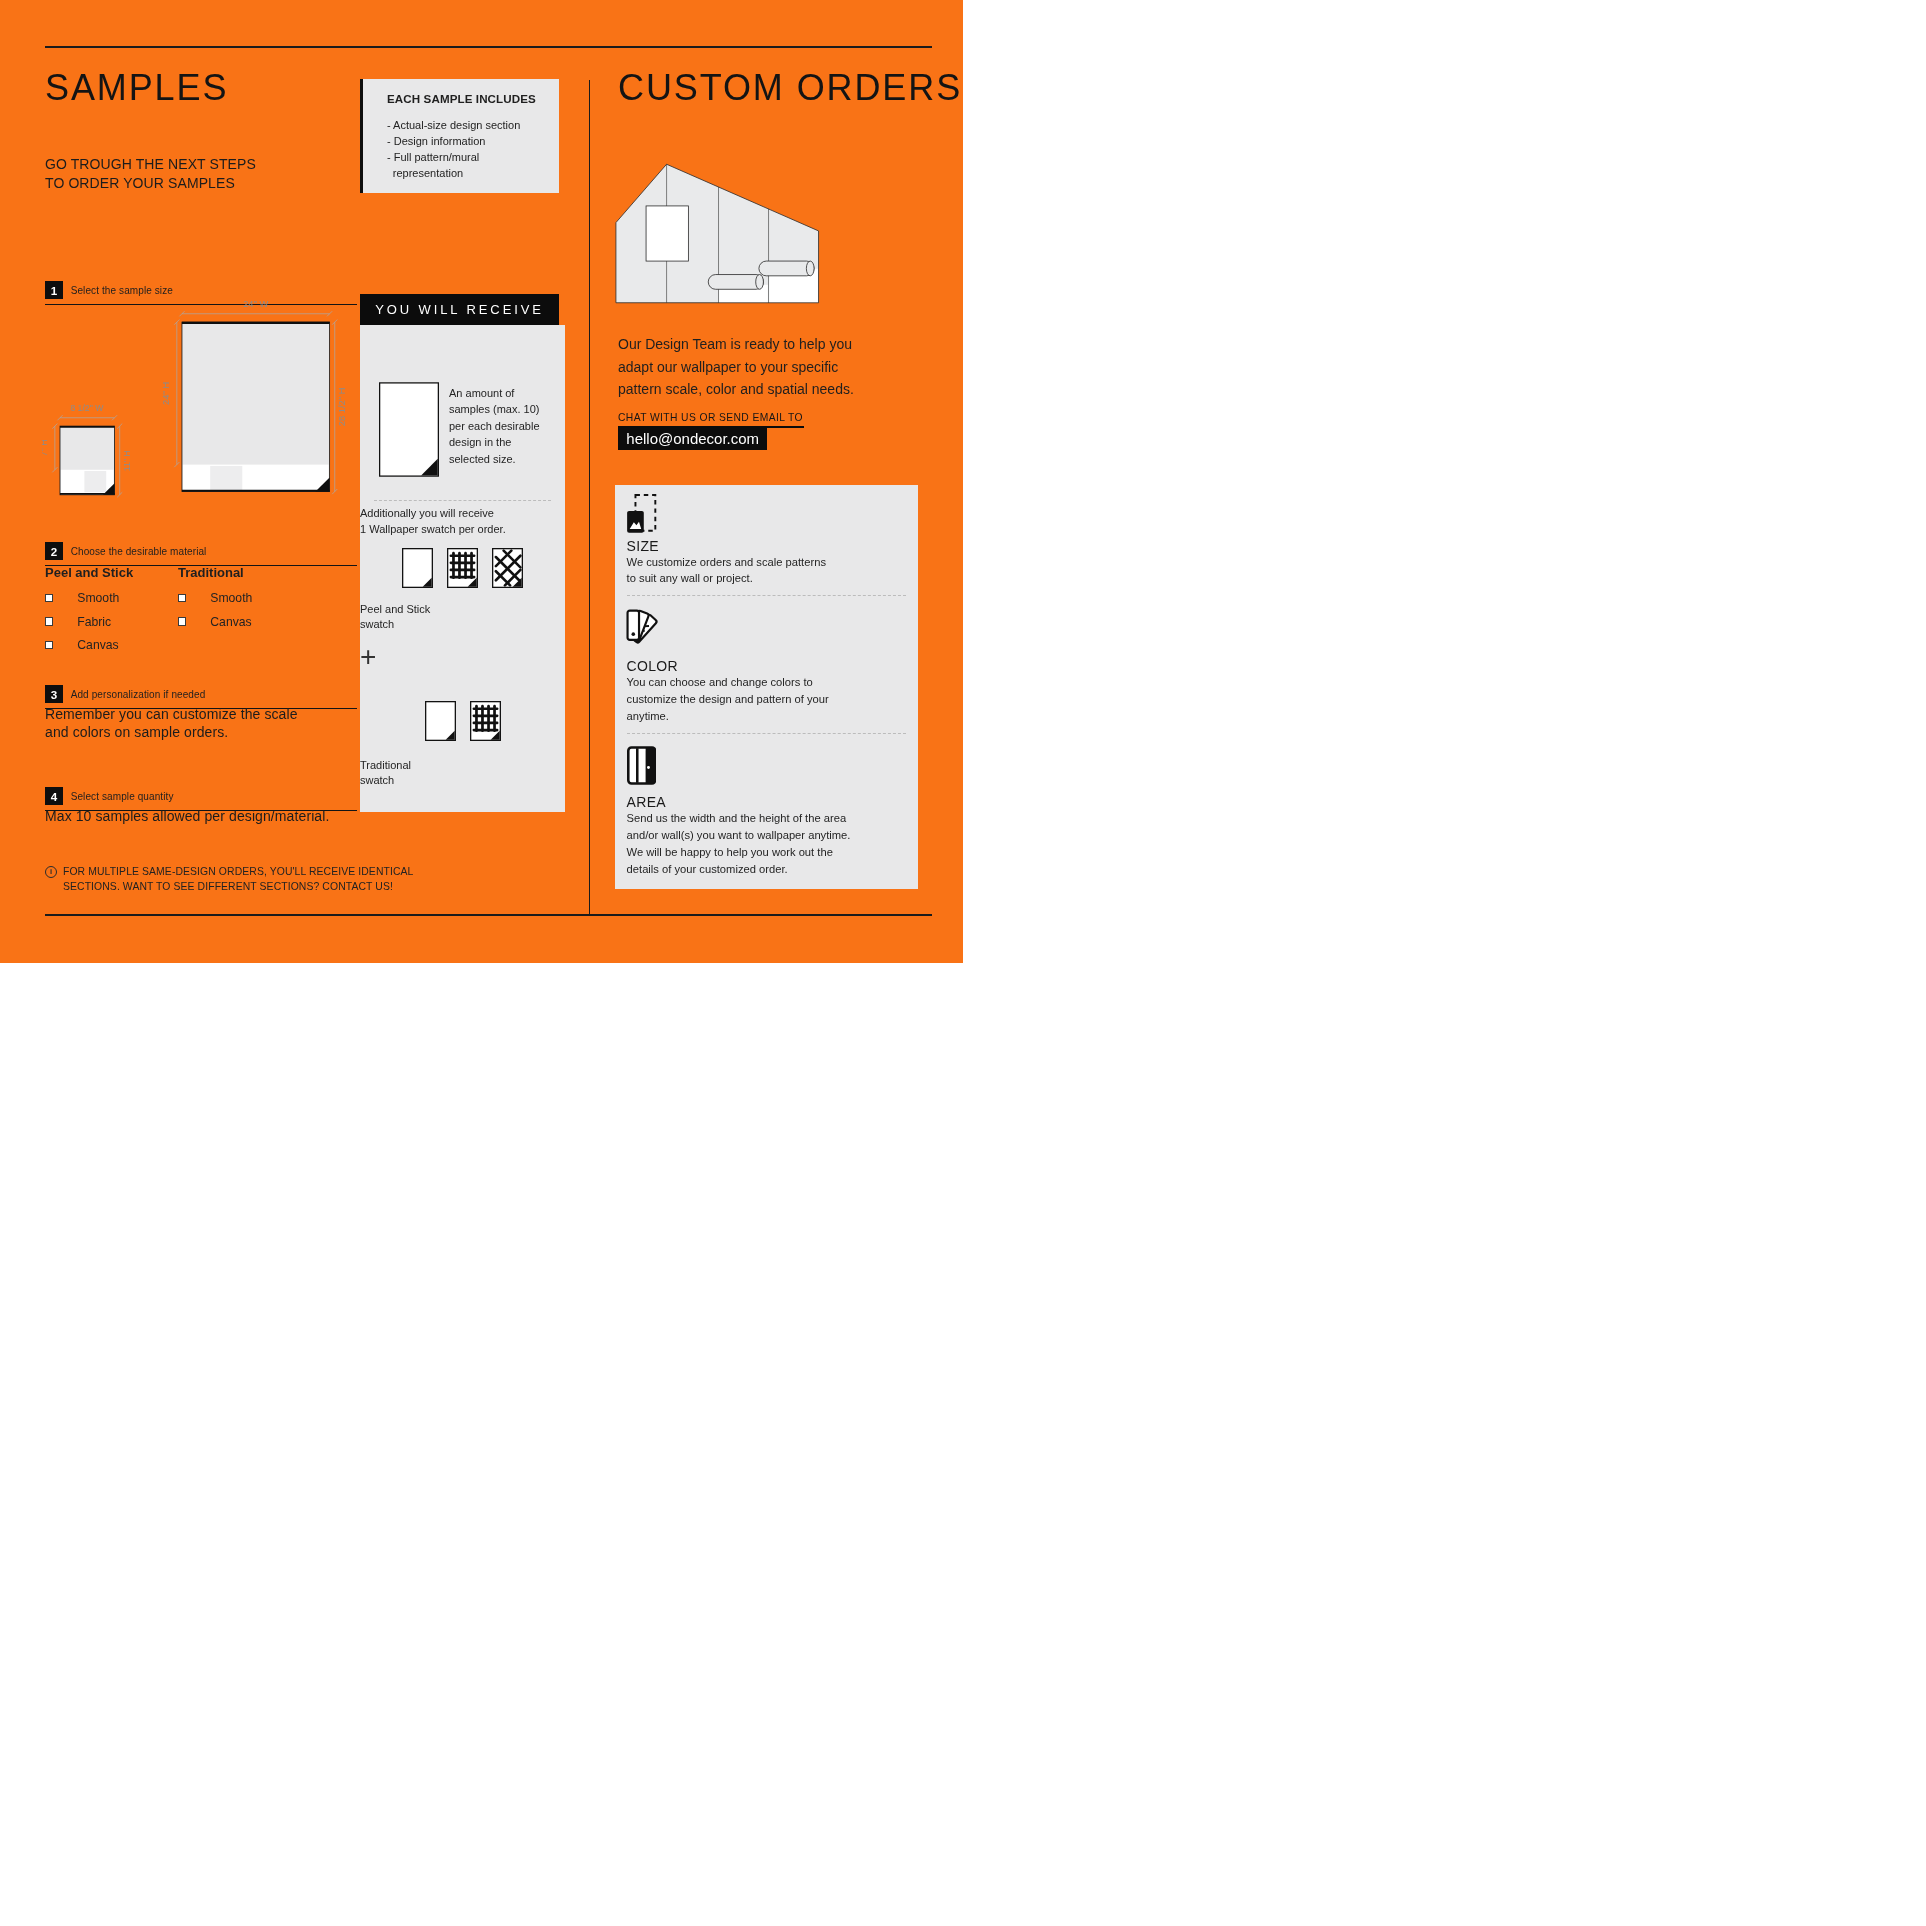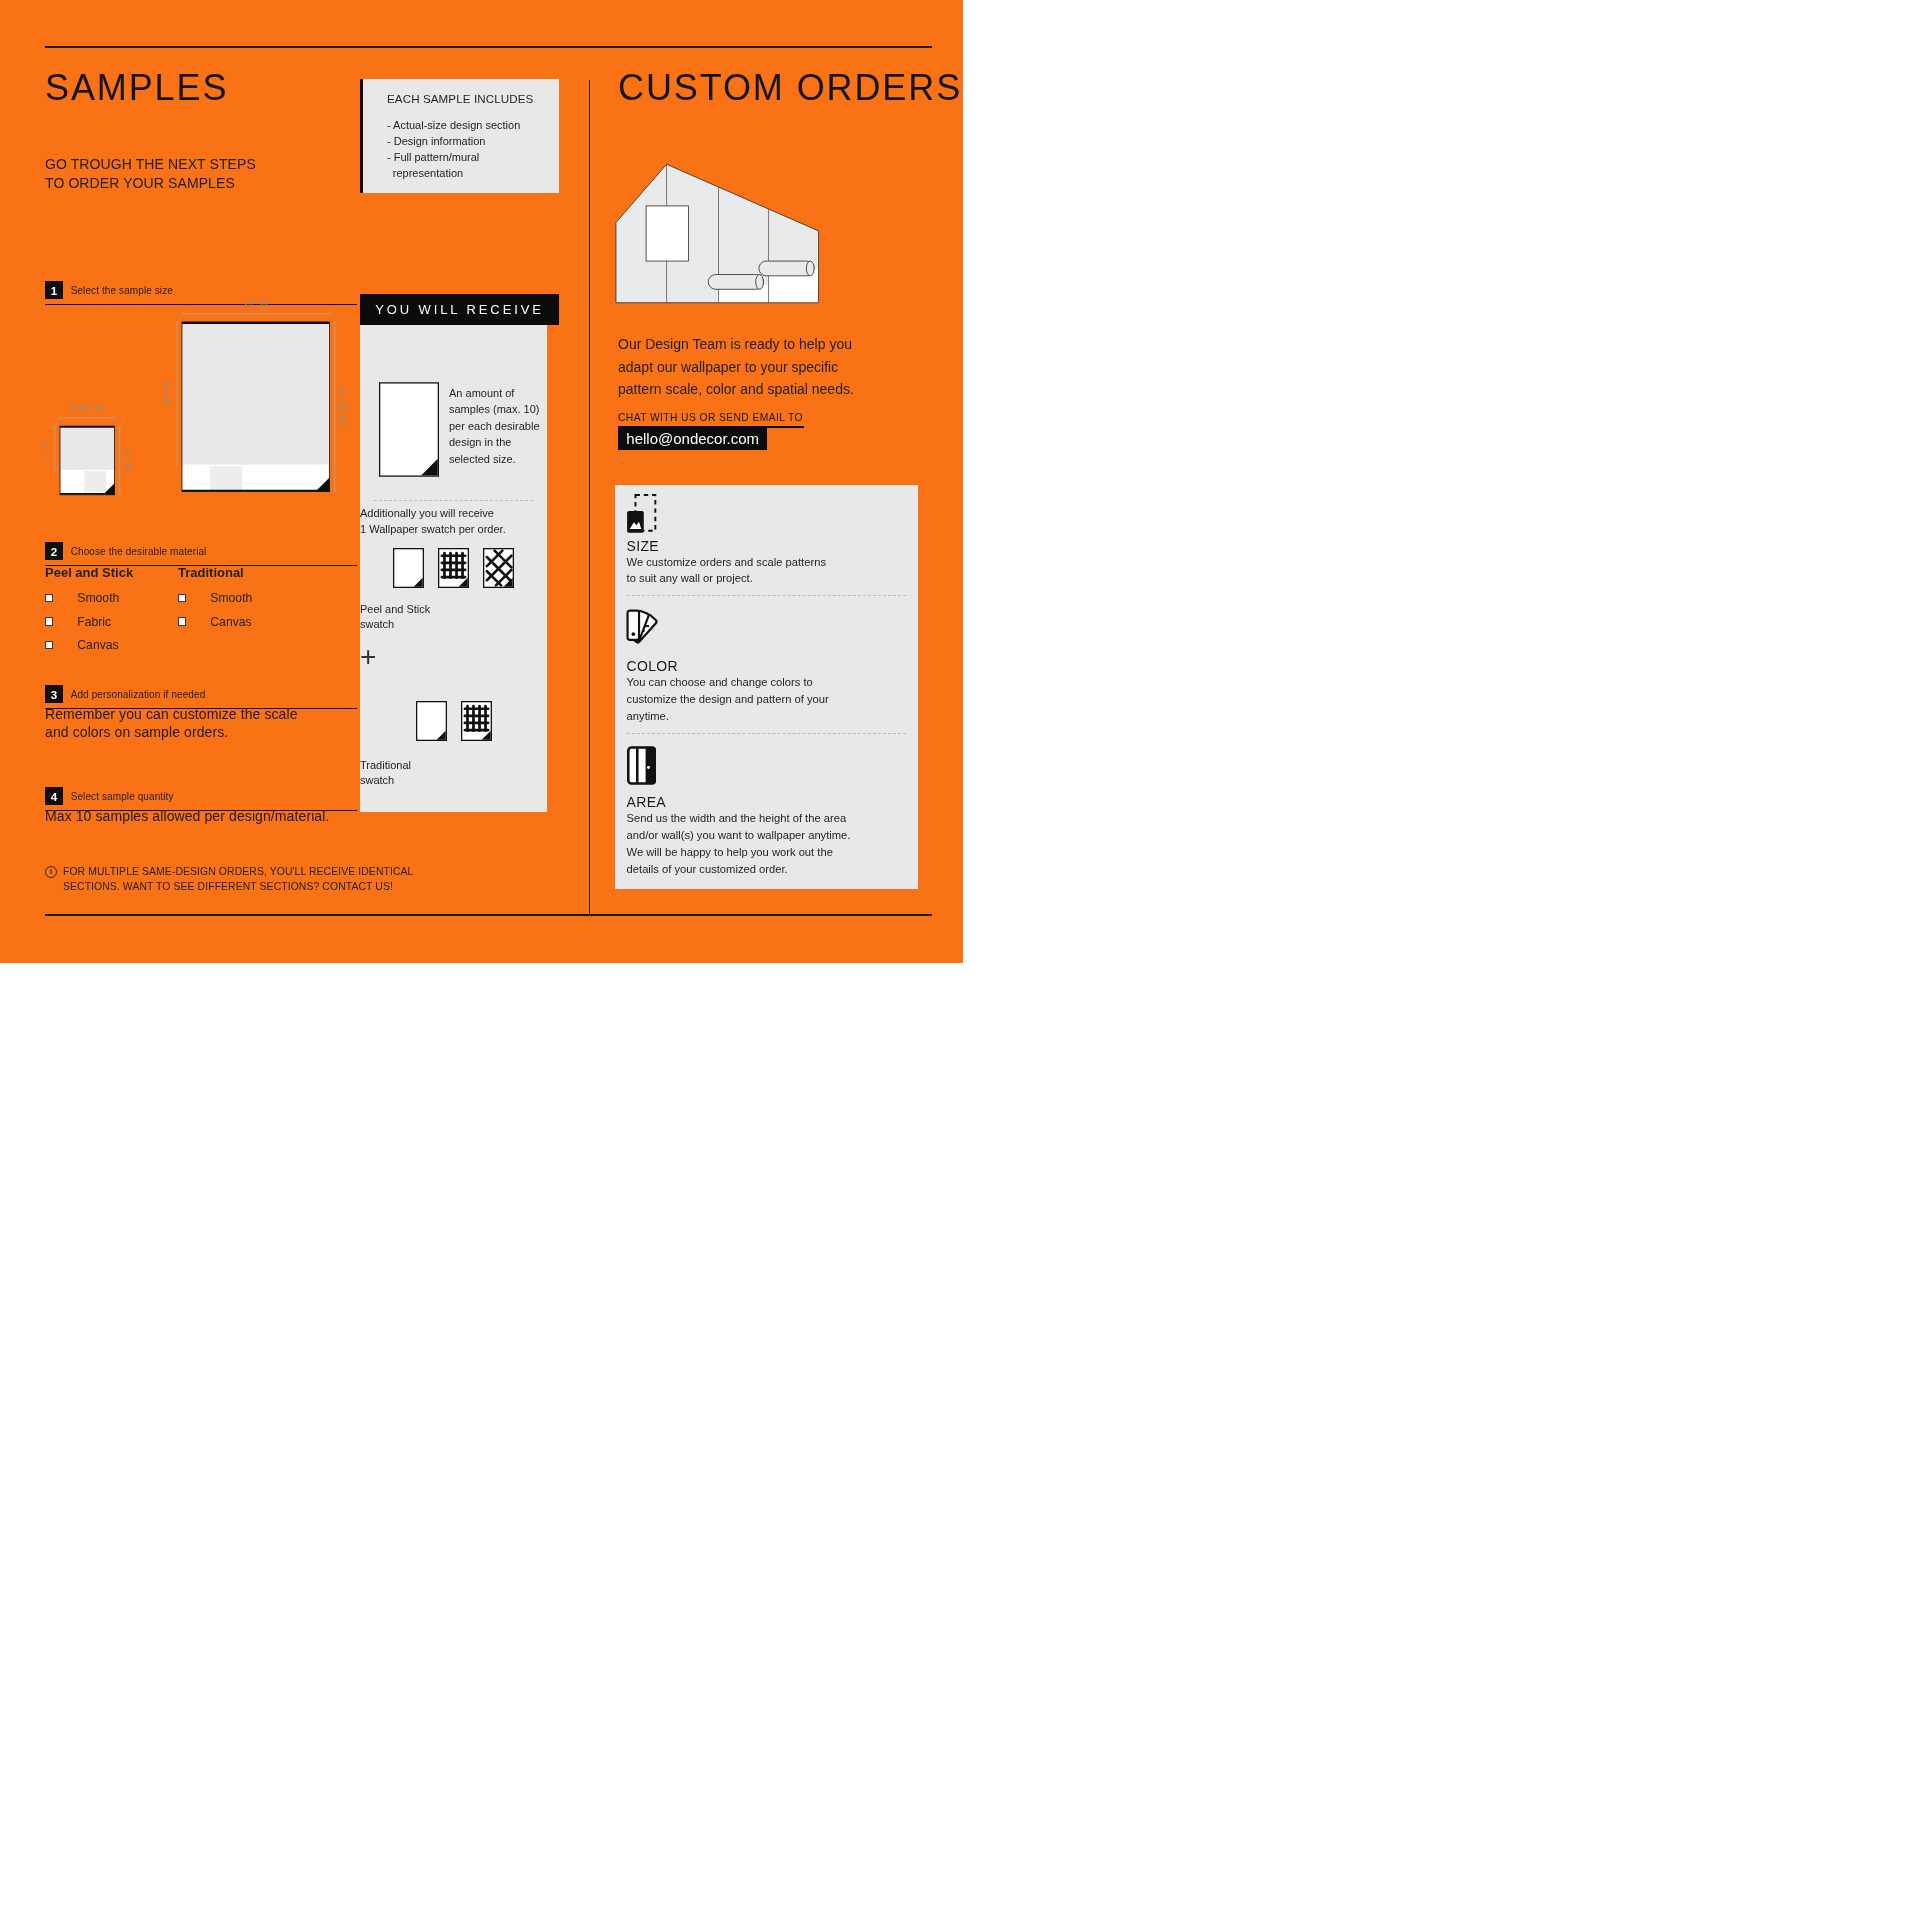--- a/index.html
+++ b/index.html
@@ -14,21 +14,21 @@
   .sub{font-size:14px;color:#1c1c1c;letter-spacing:0.1px}
   .step{position:absolute;left:45px;width:312px;display:flex;align-items:center;gap:7.7px;
         border-bottom:1.3px solid #141414;padding-bottom:5.1px}
   .badge{width:18px;height:18px;background:#0e0e0e;color:#fff;font-weight:bold;font-size:11.6px;
          display:flex;align-items:center;justify-content:center;flex:none}
   .step-label{font-size:10px;letter-spacing:0.1px;white-space:nowrap}
   .mat-title{font-size:13px;font-weight:bold;margin-bottom:11px}
   .opt{display:flex;align-items:center;gap:24px;font-size:12.2px;color:#232323;margin-bottom:9.6px}
   .cb{width:8.3px;height:8.3px;border:1px solid #3a3a3a;background:#fff;flex:none}
   .gbox{position:absolute;background:#e8e8e9}
-  .inc-title{font-size:11.6px;font-weight:normal;letter-spacing:0.1px}
+  .inc-title{font-size:11.6px;font-weight:bold;letter-spacing:0.1px}
   .inc-item{font-size:11px;color:#232323}
   .banner{position:absolute;background:#0c0c0c;color:#ffffff;display:flex;align-items:center;
           justify-content:center;font-size:13px;letter-spacing:2.9px;white-space:nowrap}
   .cap{position:absolute;left:0;right:0;text-align:left;font-size:11px;color:#242424}
   .dashed{position:absolute;border-top:1px dashed #bcbcbc;height:0}
   .body17{font-size:11px;color:#242424}
   .intro{font-size:14px;color:#1f1f1f;white-space:nowrap}
   .chat{font-size:10.3px;letter-spacing:0.4px;color:#161616;white-space:nowrap}
   .chip{position:absolute;background:#0c0c0c;color:#fff;font-size:15px;padding:2.6px 8.3px 3.9px;white-space:nowrap}
   .sec-h{position:absolute;font-size:14px;letter-spacing:0.3px;color:#1a1a1a}
@@ -162,21 +162,21 @@
     <div class="abs" style="left:0;top:0;width:3.2px;height:114px;background:#0e0e0e"></div>
     <div class="inc-title nw">EACH SAMPLE INCLUDES</div>
     <div class="inc-item nw" style="margin-top:14px">- Actual-size design section</div>
     <div class="inc-item nw" style="margin-top:3.9px">- Design information</div>
     <div class="inc-item nw" style="margin-top:3.9px">- Full pattern/mural</div>
     <div class="inc-item nw" style="margin-top:3.9px;margin-left:5.8px">representation</div>
   </div>
 
   <div class="banner" style="left:360px;top:294px;width:199px;height:31px">YOU WILL RECEIVE</div>
 
-  <div class="gbox" style="left:360px;top:325px;width:187px;height:487px">
+  <div class="gbox" style="left:360px;top:325px;width:205px;height:487px">
 
     <svg class="abs" style="left:18.6px;top:57px" width="60" height="95" viewBox="0 0 94 148">
       <rect x="1" y="1" width="92" height="146" fill="#ffffff" stroke="#111" stroke-width="2"></rect>
       <path d="M92,146 L92,120 L66,146 Z" fill="#111"></path>
     </svg>
     <div class="abs body17" style="left:89px;top:60px;line-height:16.4px">
       <div class="nw">An amount of</div>
       <div class="nw">samples (max. 10)</div>
       <div class="nw">per each desirable</div>
       <div class="nw">design in the</div>

